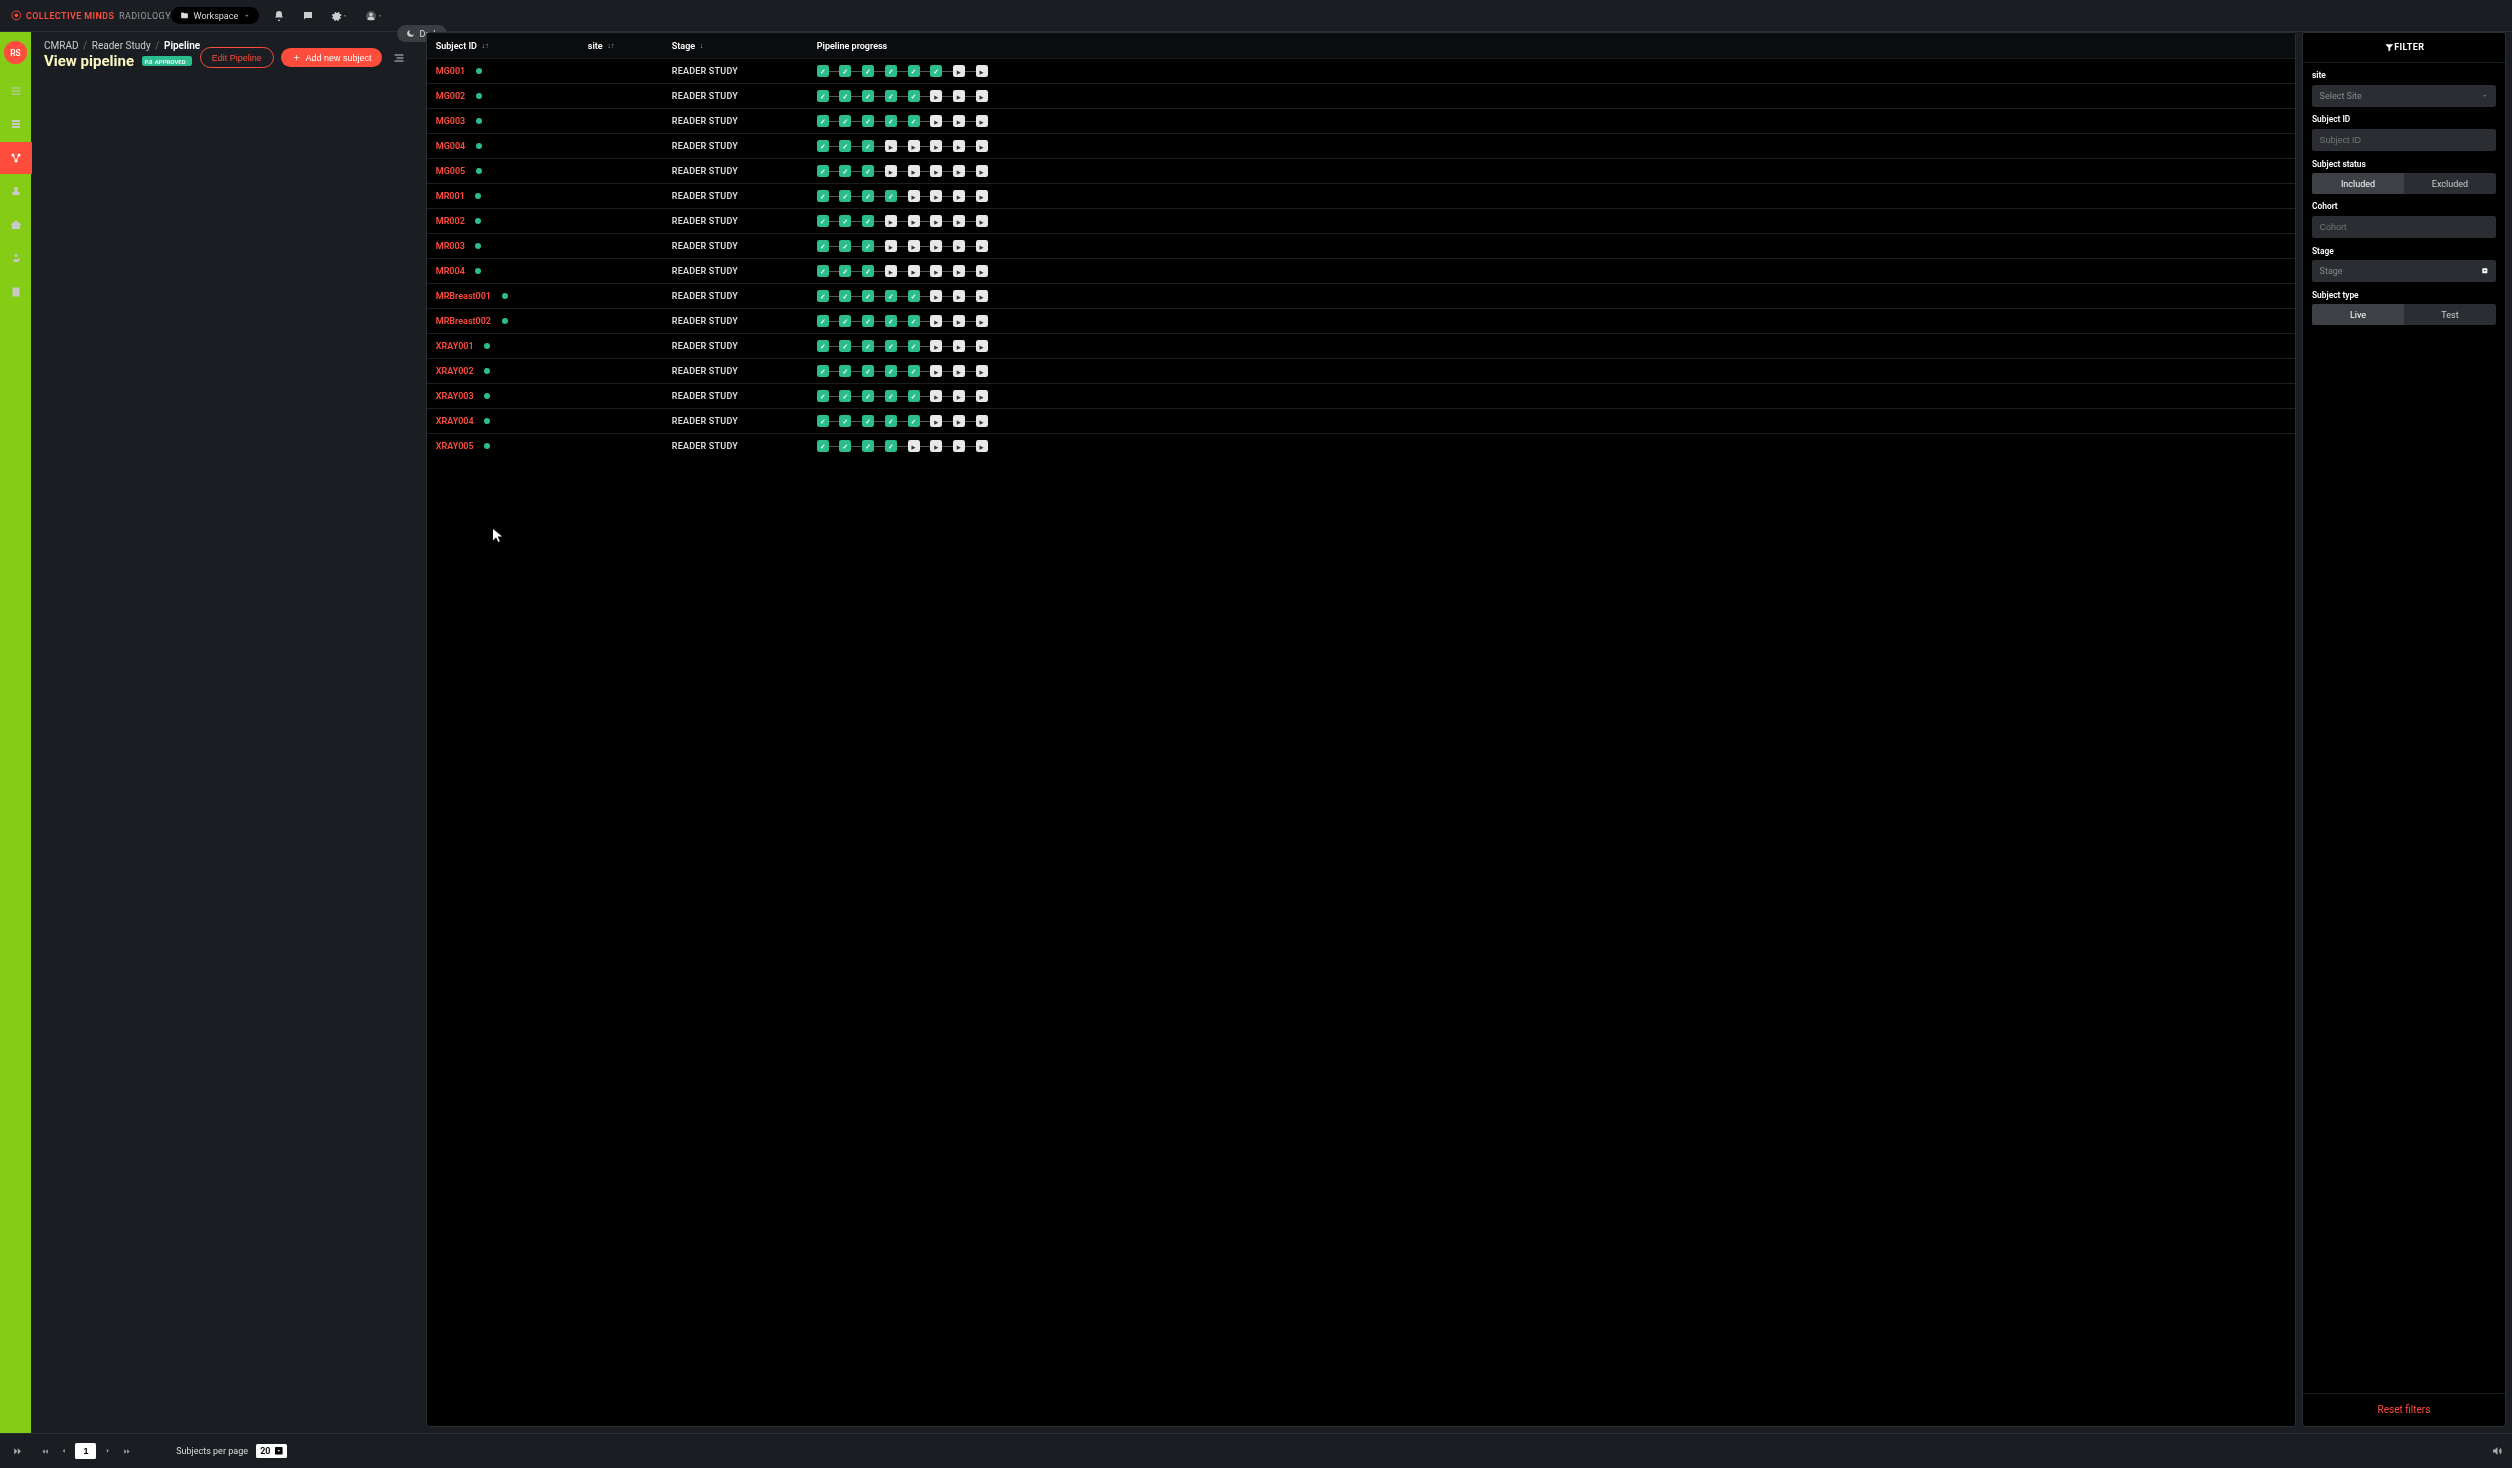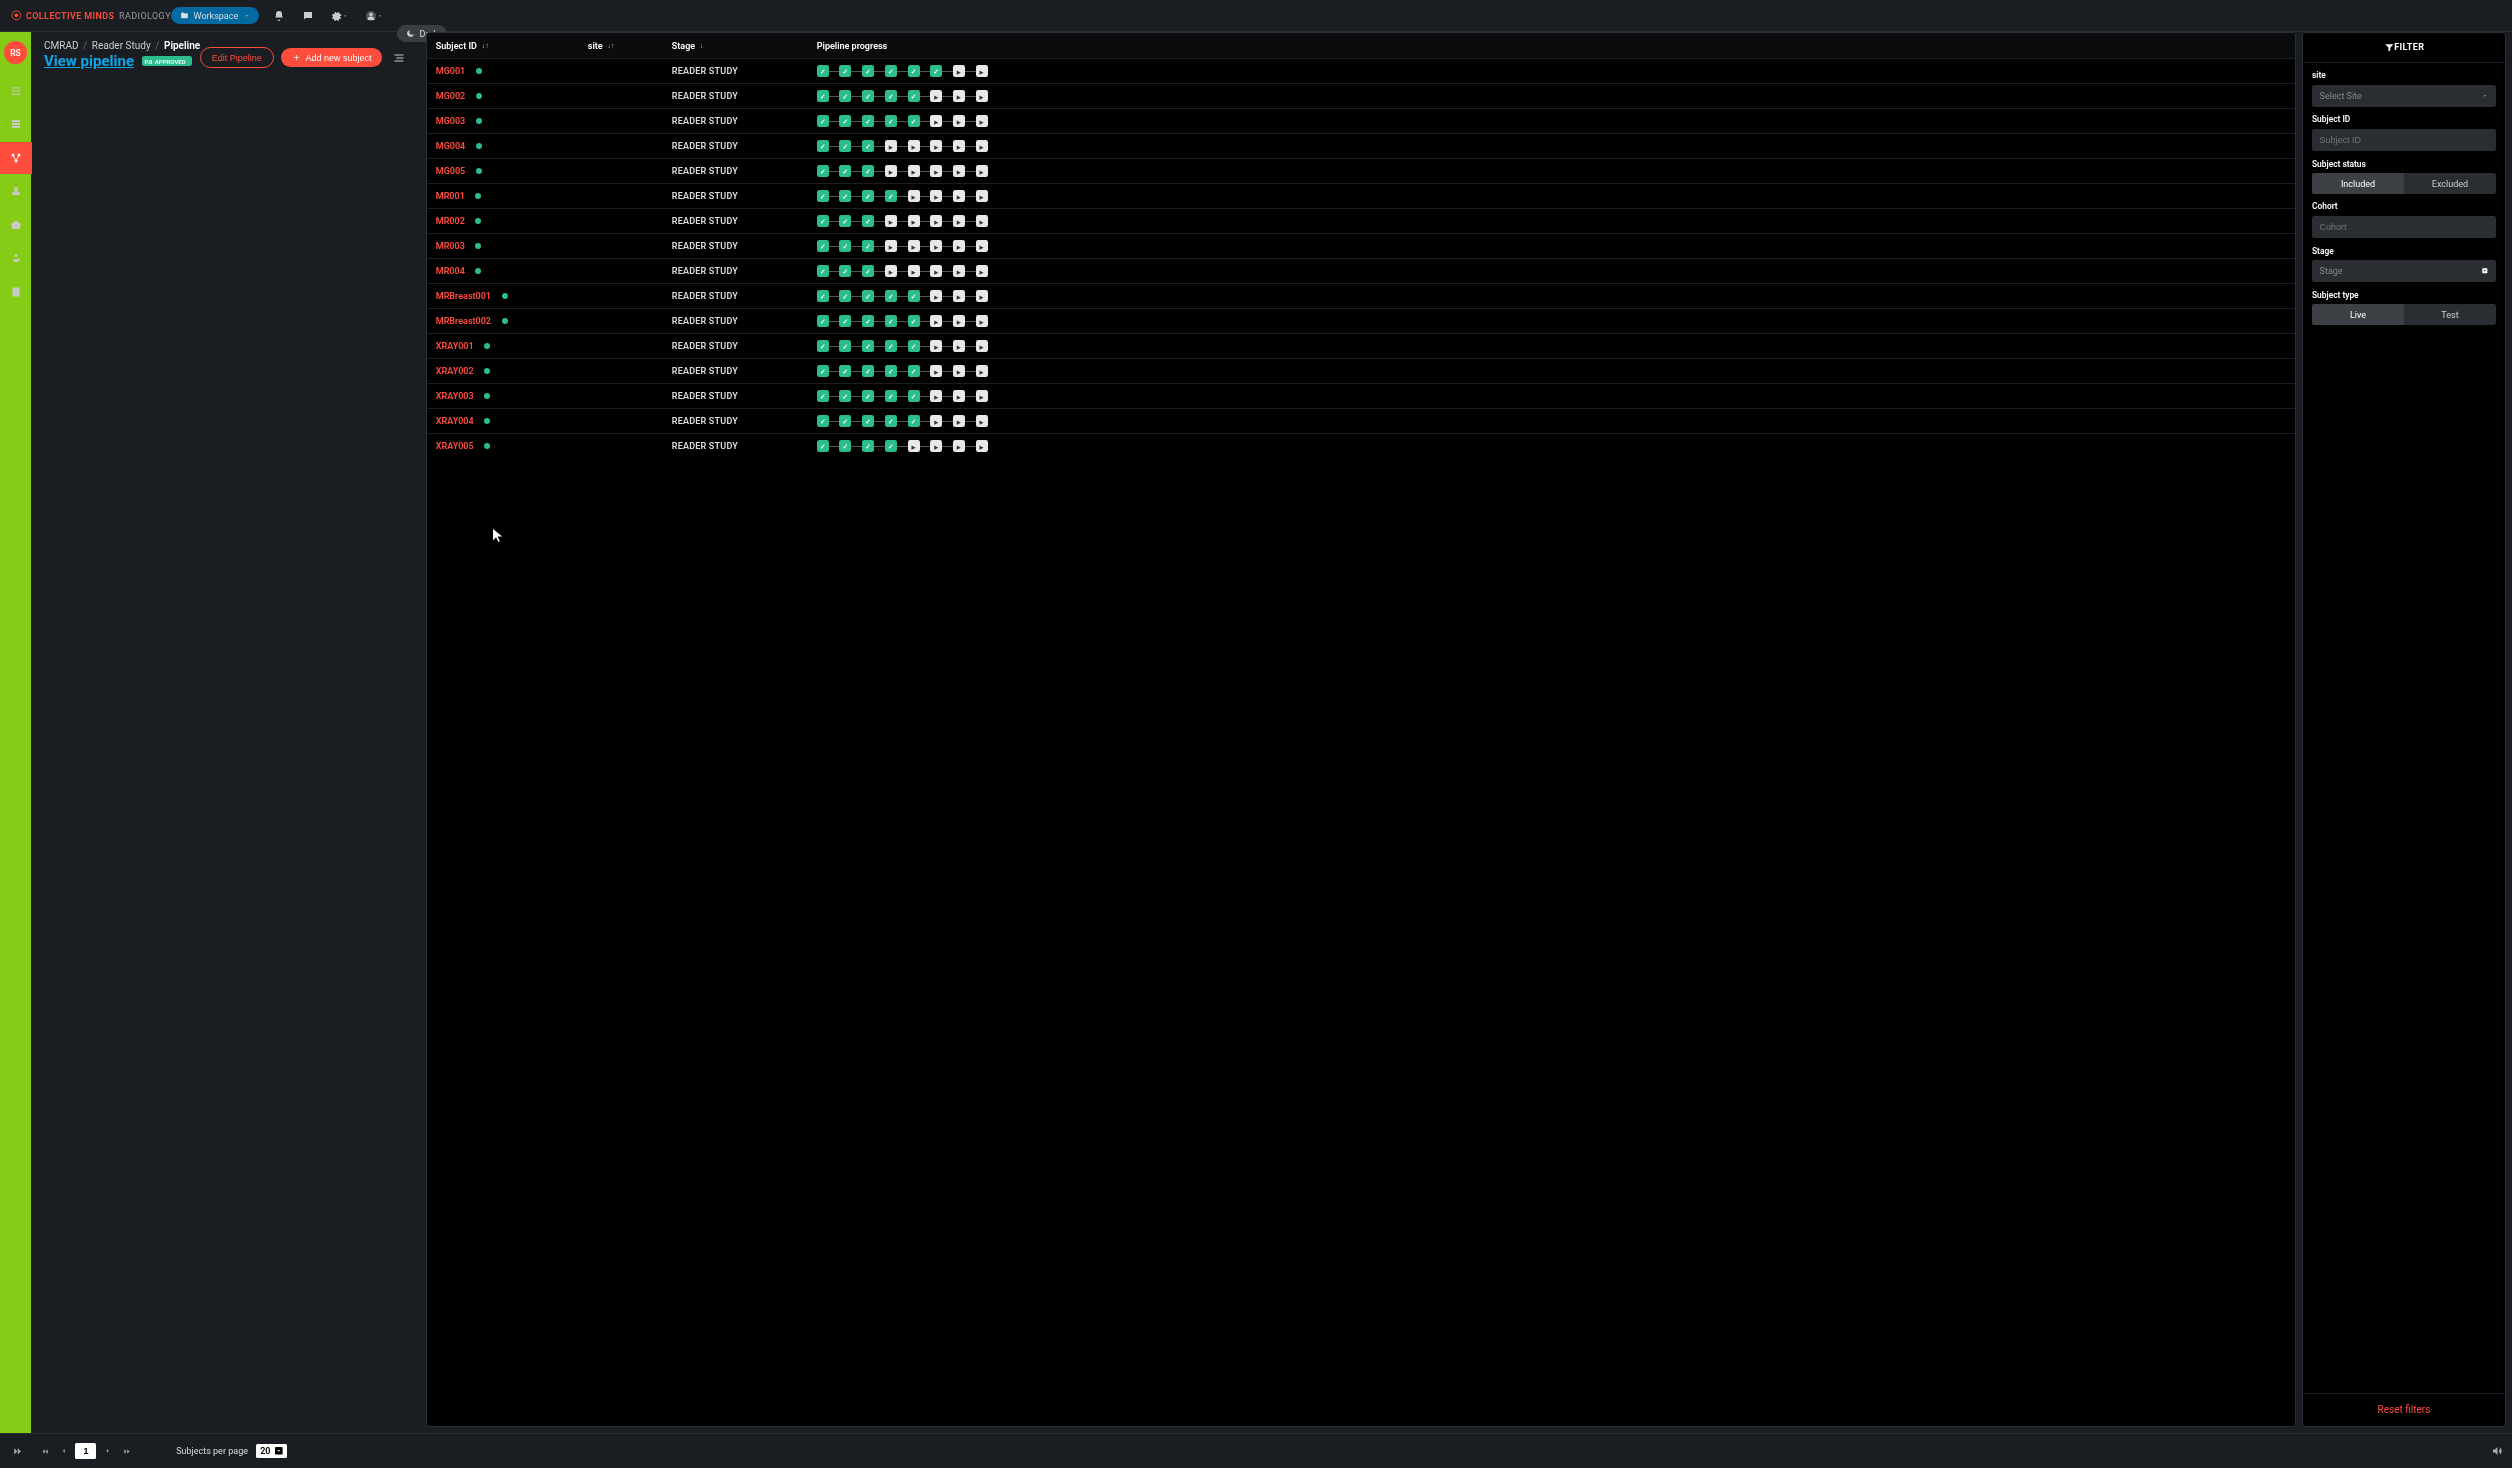--- a/index.html
+++ b/index.html
@@ -27,21 +27,21 @@
     align-items: center;
     gap: 4.6px;
     color: #ff4d3d;
     font-weight: 600;
     font-size: 9px;
     letter-spacing: 0.4px;
   }
   .brand .brand-secondary { color: #999; font-weight: 400; }
   .topbar-right { display: flex; align-items: center; gap: 10.7px; }
   .workspace-selector {
-    background: #0369a1;
+    background: #000000;
     border-radius: 10.7px;
     padding: 3.8px 9px;
     display: flex;
     align-items: center;
     gap: 4.6px;
     font-size: 9px;
     color: #ddd;
     cursor: pointer;
   }
   .topbar-icon {
@@ -118,24 +118,23 @@
     font-size: 10px;
     color: #ccc;
     display: flex;
     gap: 4.6px;
     align-items: center;
   }
   .breadcrumb .sep { color: #666; }
   .breadcrumb .current { color: #fff; font-weight: 600; }
   .page-title-row { display: flex; align-items: center; gap: 7.6px; margin-top: 1.5px; }
   .page-title {
-    color: #0ea5e9;
+    color: #fef9c3;
     font-size: 15px;
     font-weight: 700;
-    text-decoration: underline;
   }
   .badge-approved {
     background: #2bbd8e;
     color: #fff;
     font-size: 6px;
     padding: 1.5px 6px 1.5px 3px;
     border-radius: 2.3px;
     font-weight: 600;
     display: inline-flex;
     align-items: center;

